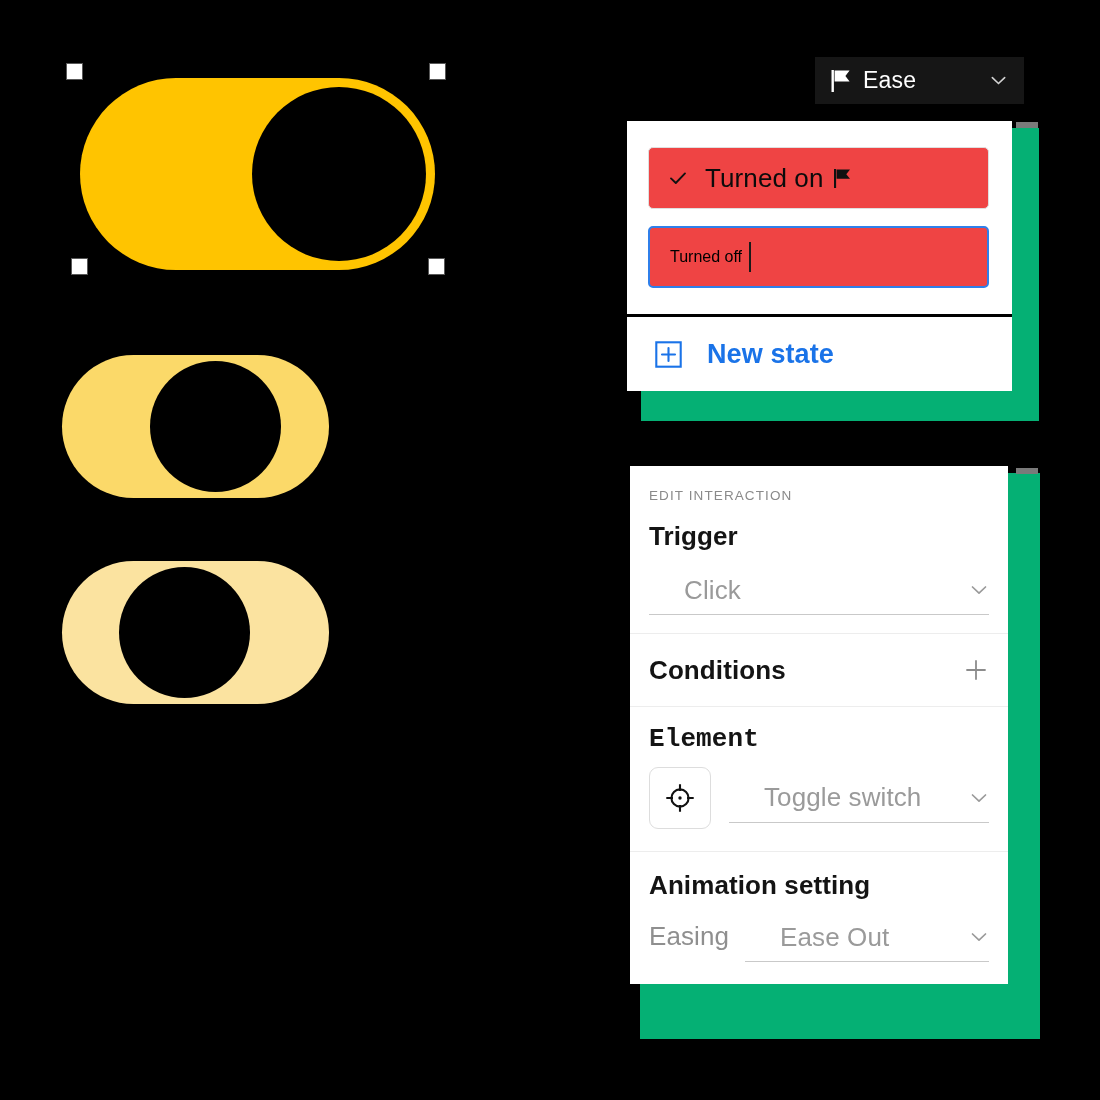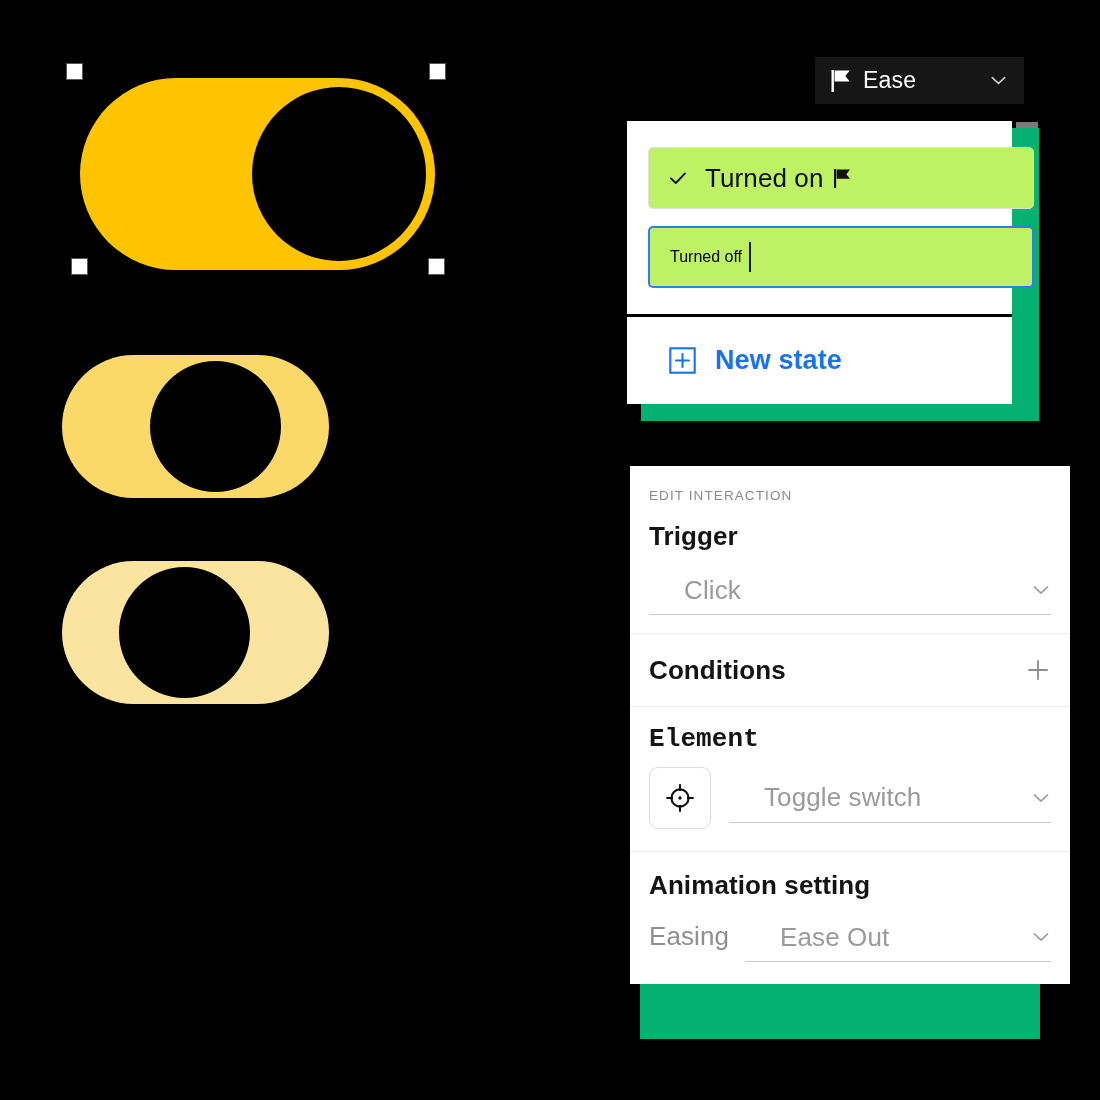--- a/index.html
+++ b/index.html
@@ -131,25 +131,25 @@
     width: 385px;
   }
   .panel-card {
     background: #FFFFFF;
   }
   #states-list {
     padding: 26px 21px 26px 21px;
   }
   .state-row {
     box-sizing: border-box;
-    width: 386px;
+    width: 341px;
     height: 62px;
     display: flex;
     align-items: center;
-    background: #bef264;
+    background: #ef4444;
     cursor: pointer;
   }
   #state-row-on {
     border: 1px solid #DFDFDF;
     border-radius: 5px;
     padding-left: 18px;
     gap: 16px;
     margin-bottom: 17px;
   }
   #state-row-on .check-glyph {
@@ -181,44 +181,44 @@
     margin-left: 7px;
     vertical-align: -6px;
   }
 
   #states-divider {
     height: 3px;
     background: #000000;
   }
 
   #new-state-row {
-    height: 87px;
+    height: 74px;
     background: #FFFFFF;
     display: flex;
     align-items: center;
-    padding-left: 42px;
-    gap: 19px;
+    padding-left: 28px;
+    gap: 25px;
     cursor: pointer;
   }
   #new-state-row .plus-box {
     width: 27px; height: 27px;
     flex: 0 0 auto;
   }
   #new-state-row .new-state-label {
     color: #1A73E8;
     font-size: 27px;
     font-weight: bold;
     letter-spacing: .1px;
   }
 
   
   #edit-panel {
     position: absolute;
     left: 630px; top: 466px;
-    width: 440px;
+    width: 378px;
     background: #FFFFFF;
   }
   .edit-section {
     padding: 0 19px;
   }
   .section-rule {
     height: 1px;
     background: #EDEDED;
     margin: 0;
   }

